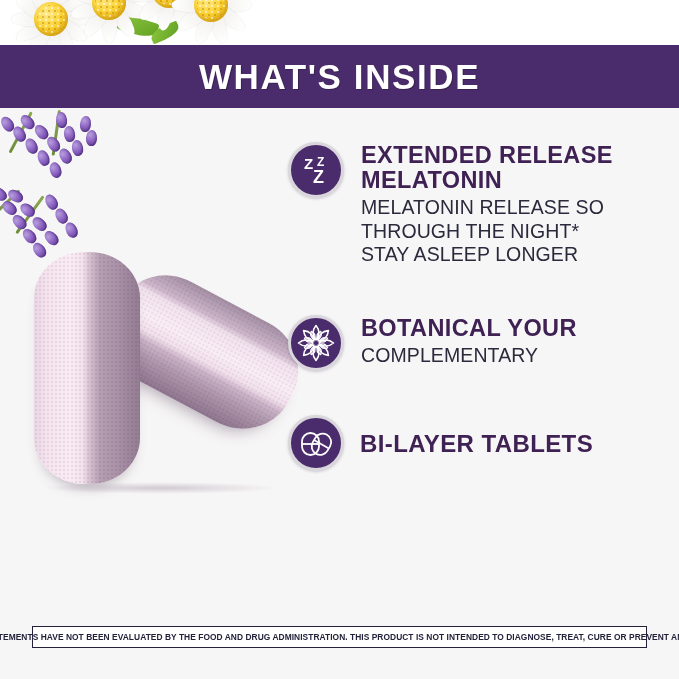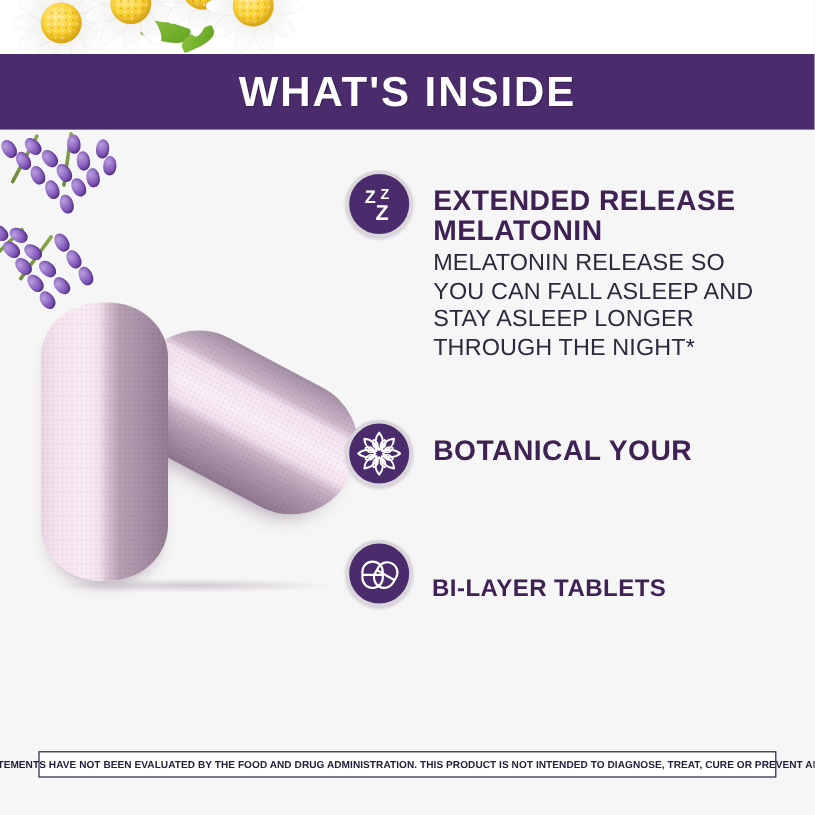--- a/index.html
+++ b/index.html
@@ -223,39 +223,39 @@
     border-radius: 50%;
     background: #4a2b6b;
     border: 3px solid #d9d7dc;
     box-sizing: border-box;
     position: relative;
     margin-right: 17px;
     box-shadow: 0 1px 3px rgba(80,60,100,.25);
   }
   .icon-circle svg { display: block; }
 
-  .feature-text { padding-top: 1px; margin-top: 12px; }
+  .feature-text { padding-top: 1px; }
   .feature-title {
     color: #3f2154;
     font-size: 23.5px;
     font-weight: bold;
     line-height: 25px;
     letter-spacing: .4px;
   }
   .feature-body {
     color: #2b2a3c;
     font-size: 19.5px;
     line-height: 23.5px;
     letter-spacing: .1px;
     margin-top: 3px;
   }
   .feature-body .line { display: block; white-space: nowrap; }
 
   .feature-3 .feature-title {
-    font-size: 20px;
+    font-size: 24px;
     line-height: 56px;
   }
   .feature-3 .icon-circle { margin-right: 16px; }
 
   
   .disclaimer {
     position: absolute;
     left: 32px;
     top: 626px;
     width: 615px;
@@ -397,23 +397,22 @@
           <text x="22" y="38" font-family="Liberation Sans, sans-serif" font-size="18" font-weight="bold" fill="#ffffff">Z</text>
         </svg>
       </div>
       <div class="feature-text">
         <div class="feature-title">
           <span class="line">EXTENDED RELEASE</span>
           <span class="line">MELATONIN</span>
         </div>
         <div class="feature-body">
           <span class="line">MELATONIN RELEASE SO</span>
-          <span class="line">YOU CAN FALL ASLEEP AND</span>
+          <span class="line">THROUGH THE NIGHT*</span>
           <span class="line">STAY ASLEEP LONGER</span>
-          <span class="line">THROUGH THE NIGHT*</span>
         </div>
       </div>
     </div>
 
     <div class="feature feature-2">
       <div class="icon-circle">
         <svg width="50" height="50" viewBox="0 0 50 50">
           <g fill="none" stroke="#ffffff" stroke-width="1.6" stroke-linejoin="round">
             <g transform="translate(25,25)">
               <g>
@@ -438,20 +437,21 @@
               </g>
             </g>
           </g>
         </svg>
       </div>
       <div class="feature-text">
         <div class="feature-title">
           <span class="line">BOTANICAL YOUR</span>
         </div>
         <div class="feature-body">
+          <span class="line">COMPLEMENTARY</span>
         </div>
       </div>
     </div>
 
     <div class="feature feature-3">
       <div class="icon-circle">
         <svg width="50" height="50" viewBox="0 0 50 50">
           <g fill="none" stroke="#ffffff" stroke-width="1.8">
             <rect x="11" y="15" width="17" height="22" rx="8.5" ry="8.5"></rect>
             <line x1="11.4" y1="26" x2="27.6" y2="26"></line>

